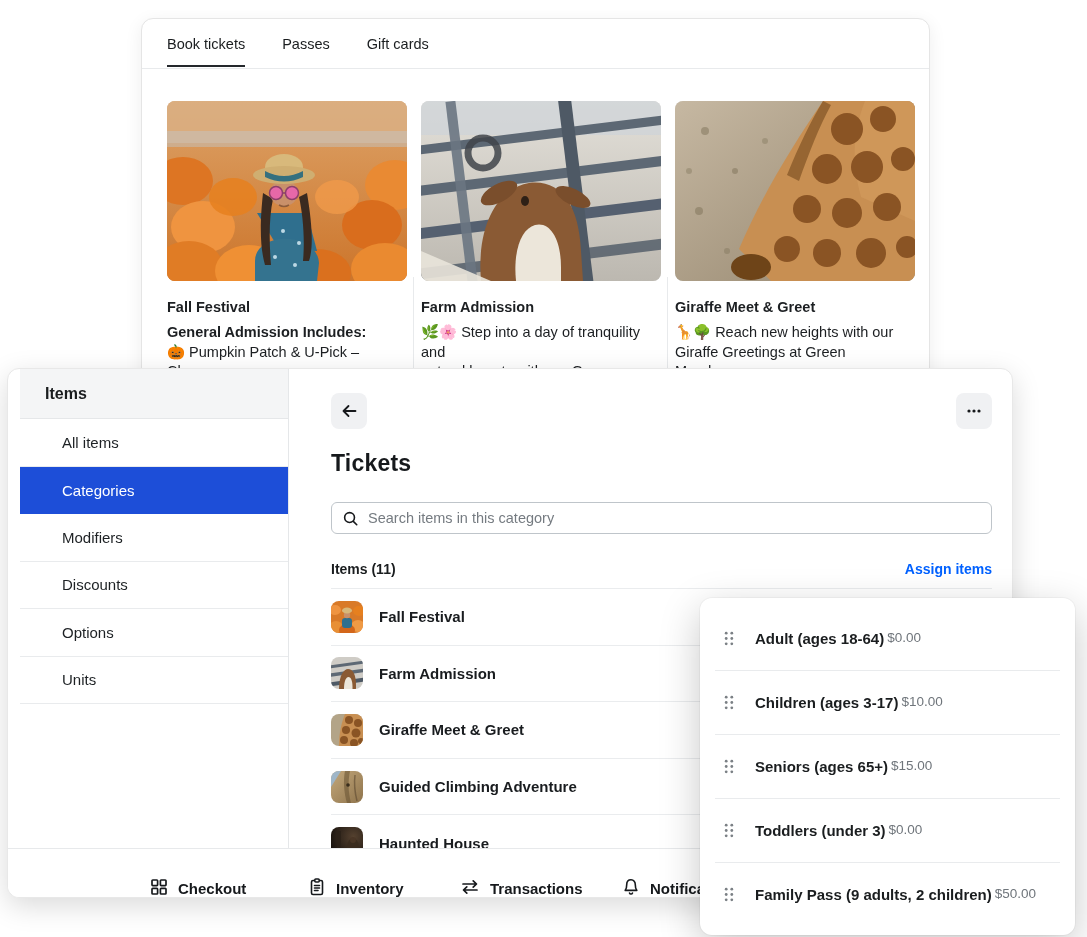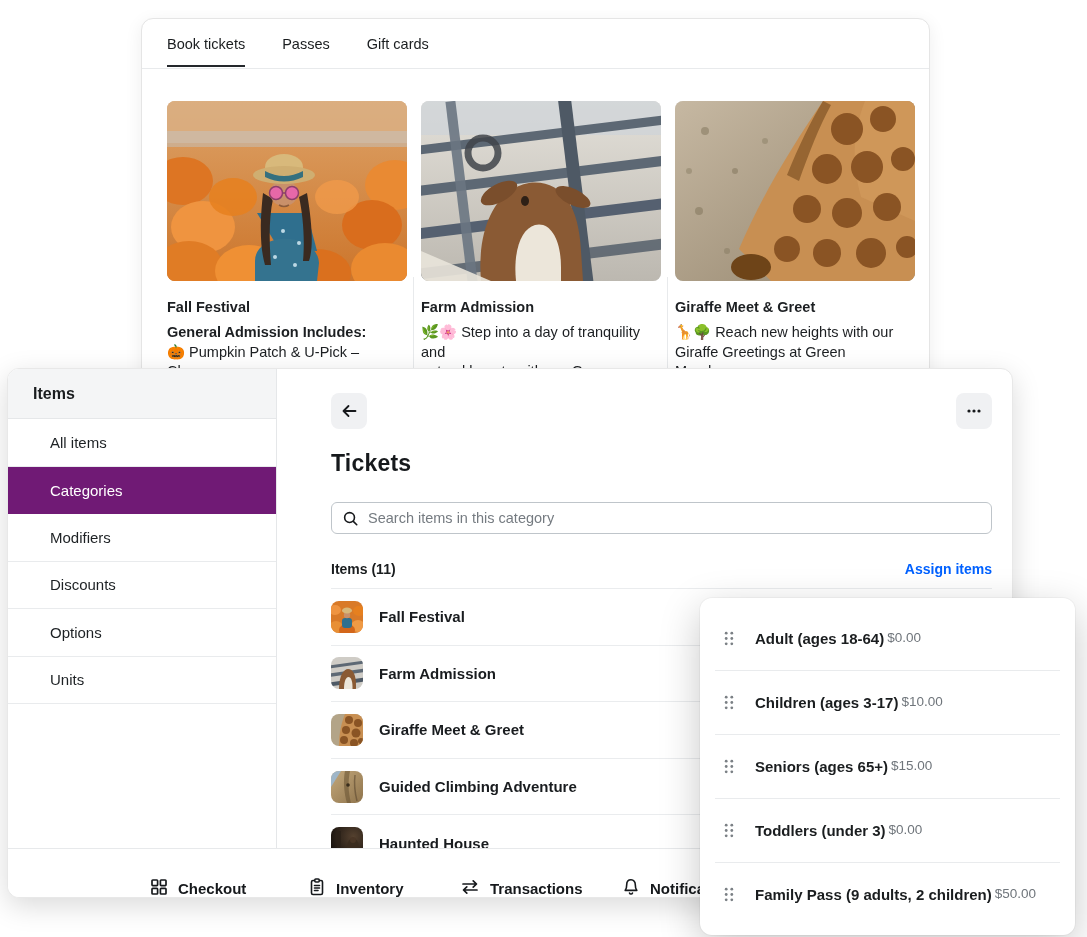--- a/index.html
+++ b/index.html
@@ -22,26 +22,26 @@
   .card-title { margin:18px 0 8px; font-size:14.5px; font-weight:600; color:#1c1f22; }
   .card-line { font-size:14.5px; line-height:19.5px; color:#1c1f22; }
   .card-line.strong { font-weight:600; }
   .col-divider { position:absolute; top:258px; height:94px; width:1px; background:#e8eaec; }
   .col-divider.d1 { left:271px; } .col-divider.d2 { left:525px; }
 
   
   .win-items { position:absolute; left:7px; top:358px; width:1006px; height:530px;
                background:#fff; border-radius:12px; border:1px solid #e8e8e8;
                box-shadow:0 8px 28px rgba(0,0,0,.15); z-index:2; overflow:hidden; }
-  .sidebar { position:absolute; left:0; top:0; bottom:49px; width:269px; border-right:1px solid #e5e7e9; background:#fff; }
+  .sidebar { position:absolute; left:12px; top:0; bottom:49px; width:269px; border-right:1px solid #e5e7e9; background:#fff; }
   .sb-header { height:50px; background:#f4f5f6; border-bottom:1px solid #e5e7e9;
                display:flex; align-items:center; padding-left:25px; font-size:16px; font-weight:600; }
   .sb-item { height:47.5px; display:flex; align-items:center; padding-left:42px;
              font-size:15px; color:#1d2124; border-bottom:1px solid #e9ebed; cursor:pointer; }
-  .sb-item.selected { background:#701a75; color:#ffffff; border-bottom:none; font-weight:500; }
+  .sb-item.selected { background:#1d4ed8; color:#ffffff; border-bottom:none; font-weight:500; }
 
   .content { position:absolute; left:304px; right:0; top:0; bottom:49px; padding:24px 20px 0 19px; overflow:hidden; }
   .topbar { display:flex; justify-content:space-between; align-items:center; }
   .sq-btn { width:36px; height:36px; border:none; background:#f0f1f3; border-radius:8px;
             display:flex; align-items:center; justify-content:center; cursor:pointer; }
   .page-title { margin-top:21px; font-size:23px; font-weight:700; color:#16191c; letter-spacing:.2px; }
   .searchbox { margin-top:25px; height:32px; border:1px solid #bfc5ca; border-radius:6px;
                display:flex; align-items:center; padding:0 10px; gap:9px; background:#fff; }
   .searchbox input { border:none; outline:none; flex:1; font-size:14.5px; color:#1a1d1f;
                      font-family:"Liberation Sans","DejaVu Sans",sans-serif; background:transparent; }

